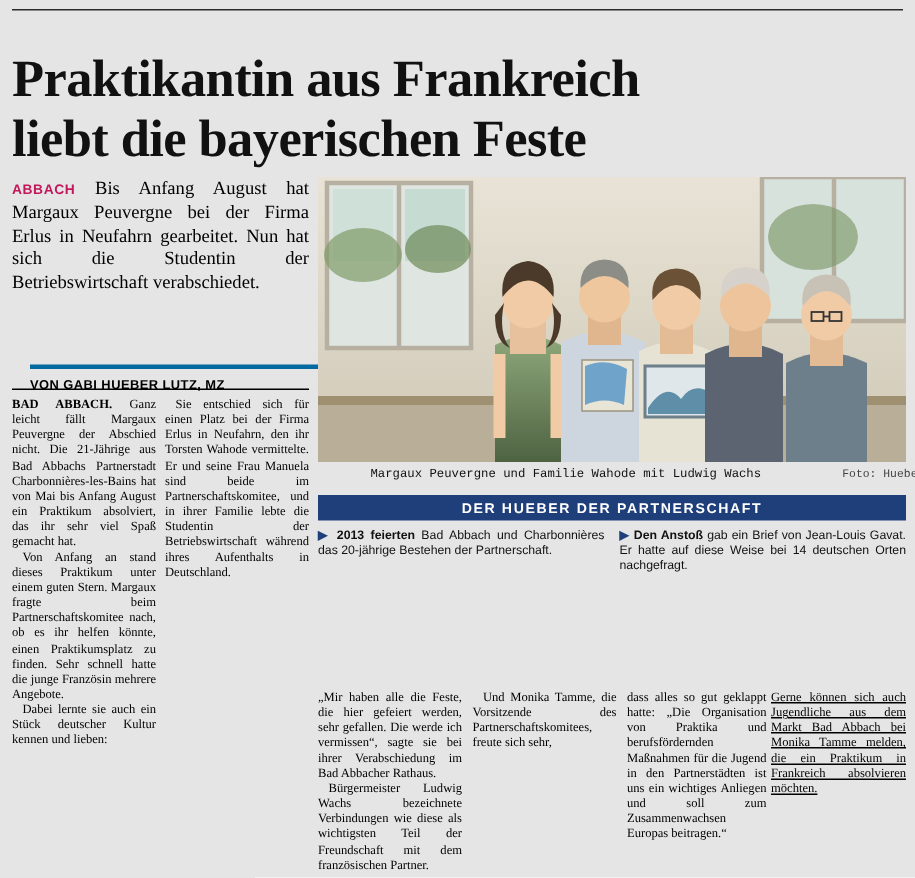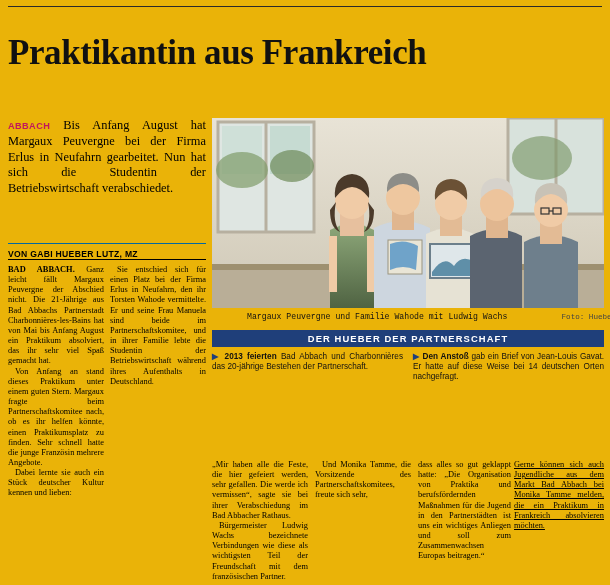--- a/index.html
+++ b/index.html
@@ -11,21 +11,21 @@
     width: 610px;
     height: 585px;
     overflow: hidden;
     font-family: "Liberation Serif", serif;
     color: #000;
   }
   .page {
     position: relative;
     width: 610px;
     height: 585px;
-    background: #eab308;
+    background: #e5e5e5;
     padding: 0;
     box-sizing: border-box;
   }
   .rule-top {
     position: absolute;
     left: 8px;
     top: 6px;
     width: 594px;
     height: 1px;
     background: #2a2a2a;
@@ -57,29 +57,29 @@
   }
   .projekt-tag {
     color: #c2185b;
     font-family: "Liberation Sans", sans-serif;
     font-weight: bold;
     font-size: 9.2px;
     letter-spacing: 0.4px;
   }
   .byline {
     position: absolute;
-    left: 8px;
+    left: 20px;
     top: 243px;
     width: 198px;
     font-family: "Liberation Sans", sans-serif;
     font-weight: bold;
     font-size: 8.6px;
     letter-spacing: 0.3px;
     padding-top: 5px;
-    border-top: 1px solid #0369a1;
+    border-top: 3px solid #0369a1;
   }
   .byline-rule-bottom {
     position: absolute;
     left: 8px;
     top: 259px;
     width: 198px;
     height: 1px;
     background: #000;
   }
 
@@ -167,20 +167,21 @@
 </style>
 </head>
 <body>
 
 <div class="page">
 
   <div class="rule-top"></div>
 
   <h1 class="headline">
     <span>Praktikantin aus Frankreich</span>
+    <span class="line2">liebt die bayerischen Feste</span>
   </h1>
 
   <div class="intro">
     <span class="projekt-tag">ABBACH</span>
     <span>Bis Anfang August hat Margaux Peuvergne bei der Firma Erlus in Neufahrn gearbeitet. Nun hat sich die Studentin der Betriebswirtschaft verabschiedet.</span>
   </div>
   <div class="byline">VON GABI HUEBER LUTZ, MZ</div>
   <div class="byline-rule-bottom"></div>
 
   <div class="photo">

